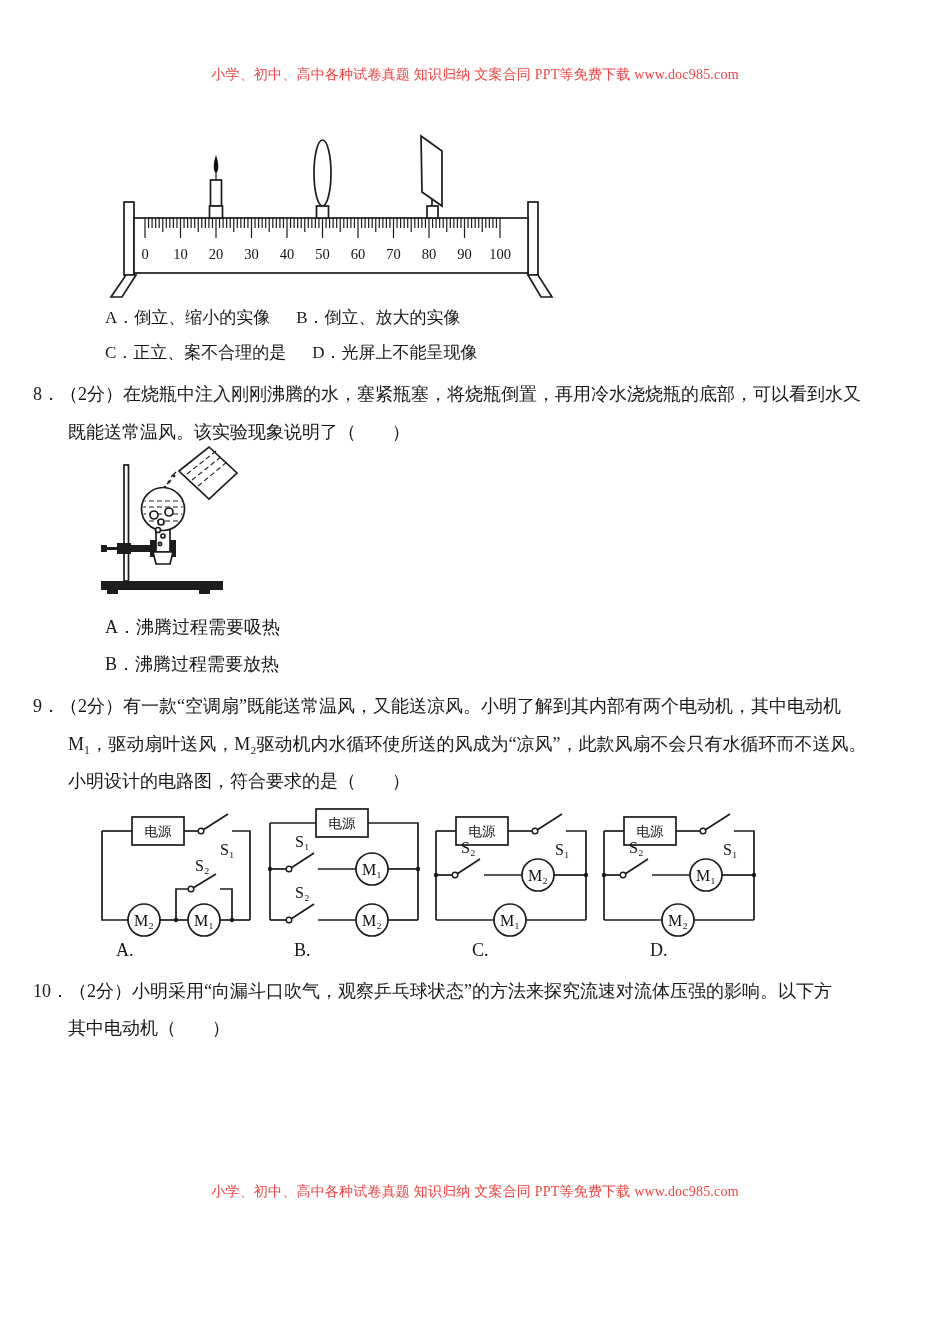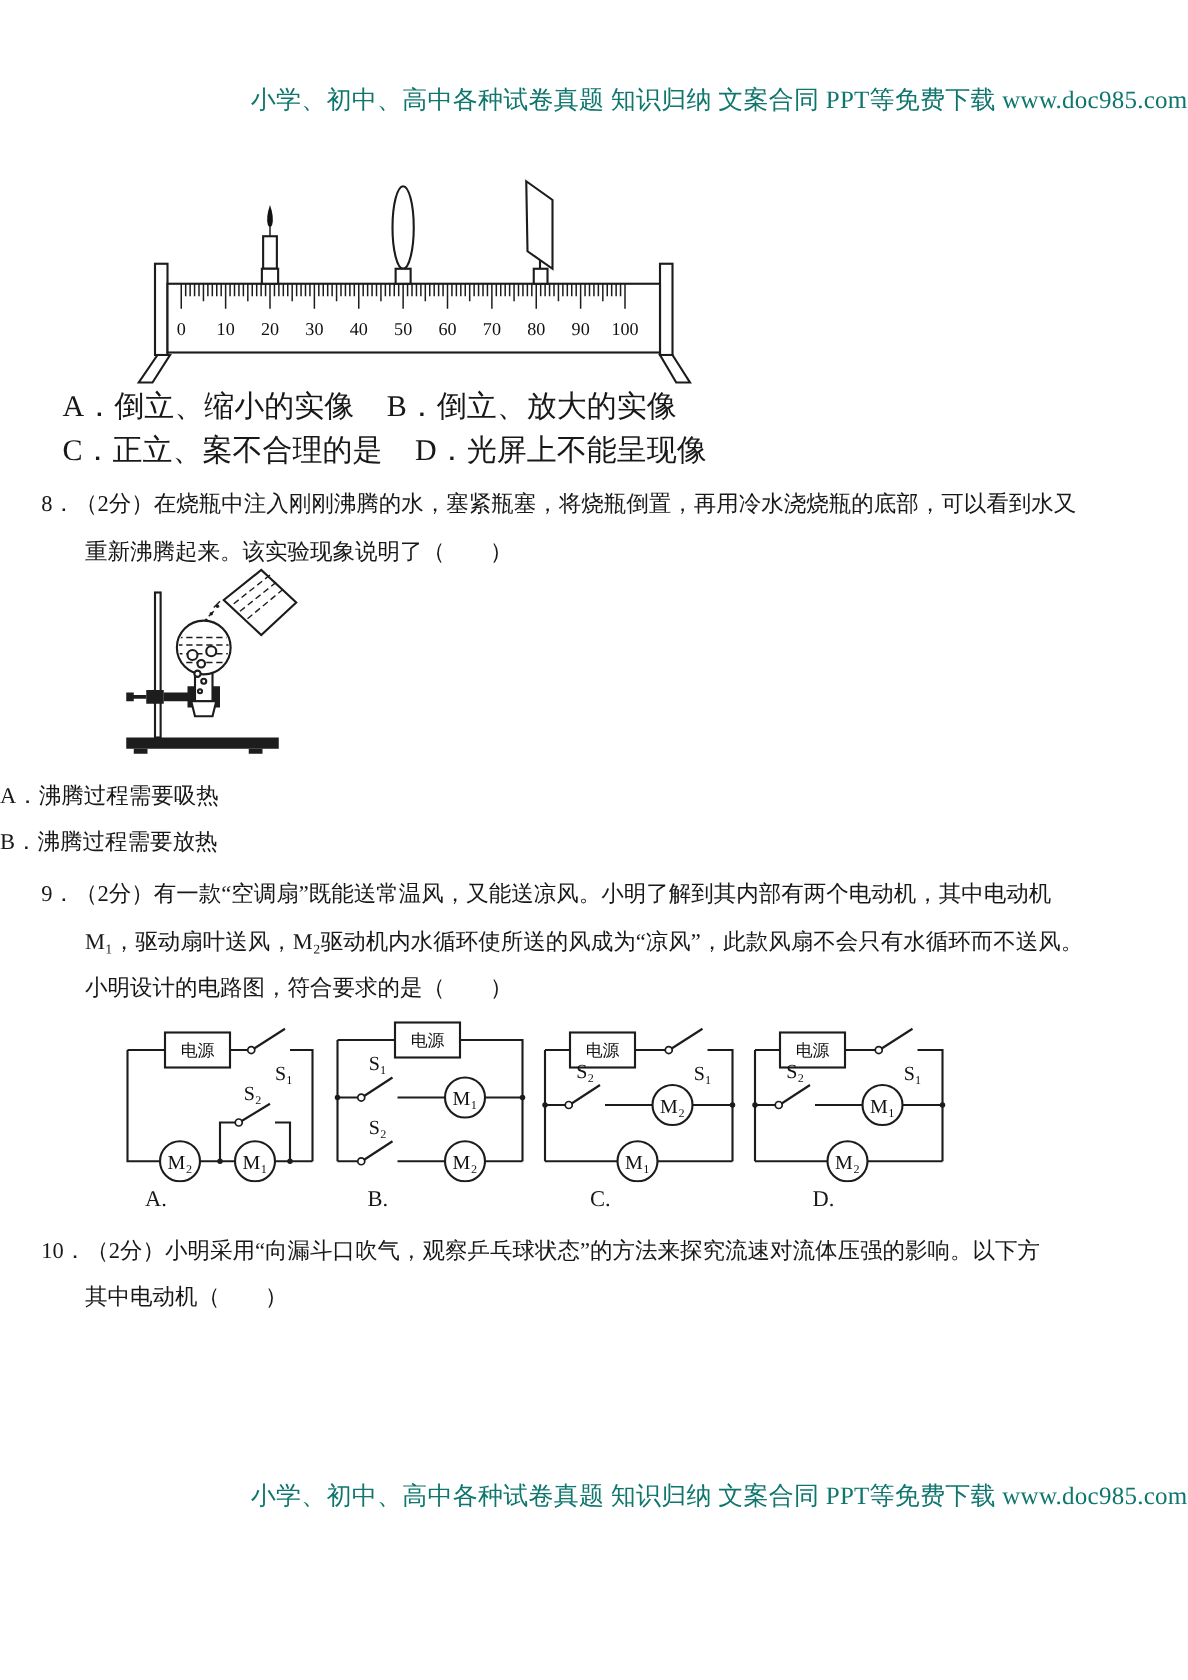--- a/index.html
+++ b/index.html
@@ -1,31 +1,31 @@
 <!DOCTYPE html>
 <html><head>
 <meta charset="utf-8">
 <style>
   *{margin:0;padding:0;box-sizing:border-box}
   html,body{background:#fff}
   body{
     width:950px;height:1344px;position:relative;overflow:hidden;
     font-family:"Liberation Serif","DejaVu Serif",serif;color:#181818;
   }
-  .center-note{text-align:right;font-size:20px;color:#0f766e;letter-spacing:.2px}
+  .center-note{text-align:center;font-size:14px;color:#ef4444;letter-spacing:.2px}
   .header{padding-top:66px}
   .footer{position:absolute;top:1183px;left:0;right:0}
   .bench{display:block;margin:34px 0 0 100px}
-  .optrow{margin-left:50px;font-size:24px;line-height:35px;white-space:nowrap}
+  .optrow{margin-left:105px;font-size:17px;line-height:35px;white-space:nowrap}
   .optrow .opt{display:inline-block;margin-right:26px}
   .para{margin-left:33px;font-size:18px;margin-top:6px}
   .para .line{line-height:37.5px;white-space:nowrap}
   .para .cont{padding-left:35px}
   .flask{display:block;margin:-6px 0 0 97px}
-  .q8opts{font-size:18px;margin-top:12px}
+  .q8opts{margin-left:105px;font-size:18px;margin-top:12px}
   .q8opts .line{line-height:36.5px;white-space:nowrap}
   .circuits{display:flex;margin:4px 0 0 92px}
   .circuit-labels{display:flex;margin-left:92px;font-size:18px;margin-top:2px;line-height:22px}
   .circuit-labels div{width:178px;padding-left:24px}
   .q10{margin-top:12px}
   svg .wire{stroke:#1c1c1c;stroke-width:1.7;fill:none}
   svg .thin{stroke:#1c1c1c;stroke-width:1.2;fill:none}
   svg .comp{stroke:#1c1c1c;stroke-width:1.7;fill:#fff}
   svg .dark{fill:#1d1d1d;stroke:none}
   svg .dot{fill:#1c1c1c;stroke:none}
@@ -186,21 +186,21 @@
 
 <div class="optrow">
   <span class="opt">A．倒立、缩小的实像</span><span class="opt">B．倒立、放大的实像</span>
 </div>
 <div class="optrow">
   <span class="opt">C．正立、案不合理的是</span><span class="opt">D．光屏上不能呈现像</span>
 </div>
 
 <div class="para">
   <div class="line">8．（2分）在烧瓶中注入刚刚沸腾的水，塞紧瓶塞，将烧瓶倒置，再用冷水浇烧瓶的底部，可以看到水又</div>
-  <div class="line cont">重新沸腾起来。该实验现象说明了（　　）</div>
+  <div class="line cont">既能送常温风。该实验现象说明了（　　）</div>
 </div>
 
 <svg class="flask" width="165" height="152" viewBox="0 0 165 152">
   <g>
     <rect class="comp" x="27" y="20" width="4.5" height="116"></rect>
     <rect class="dark" x="4" y="136" width="122" height="9"></rect>
     <rect class="dark" x="10" y="145" width="11" height="4"></rect>
     <rect class="dark" x="102" y="145" width="11" height="4"></rect>
     <rect class="dark" x="20" y="98" width="14" height="11"></rect>
     <rect class="dark" x="4" y="100" width="6" height="7"></rect>

